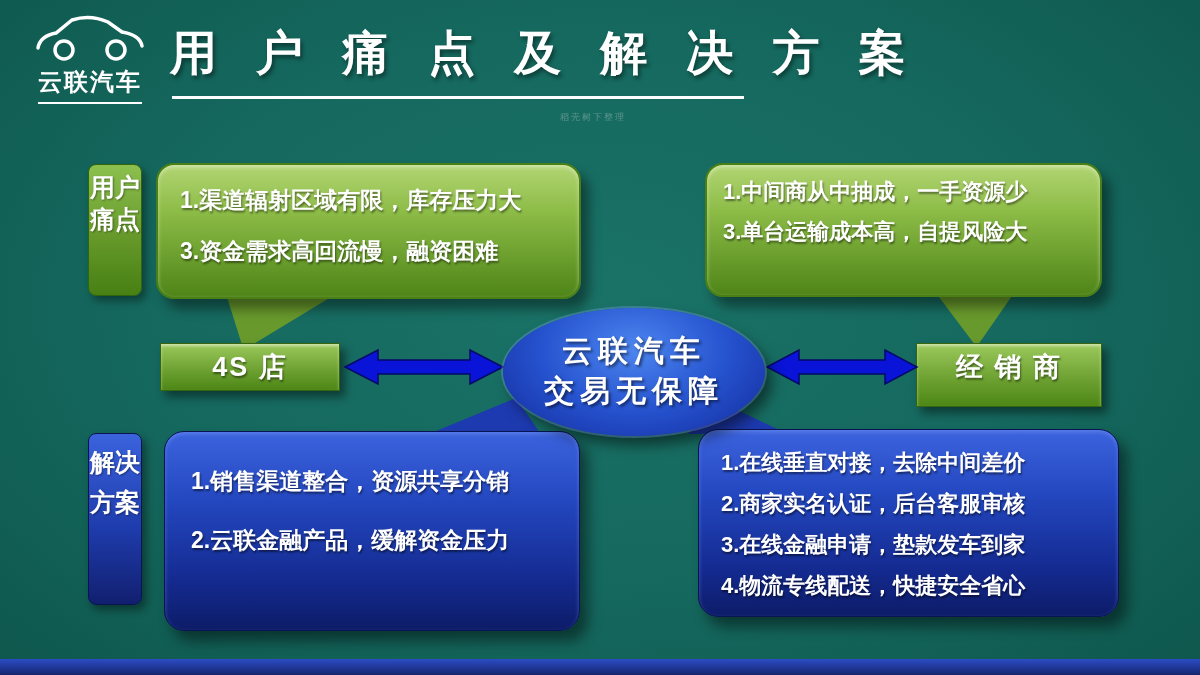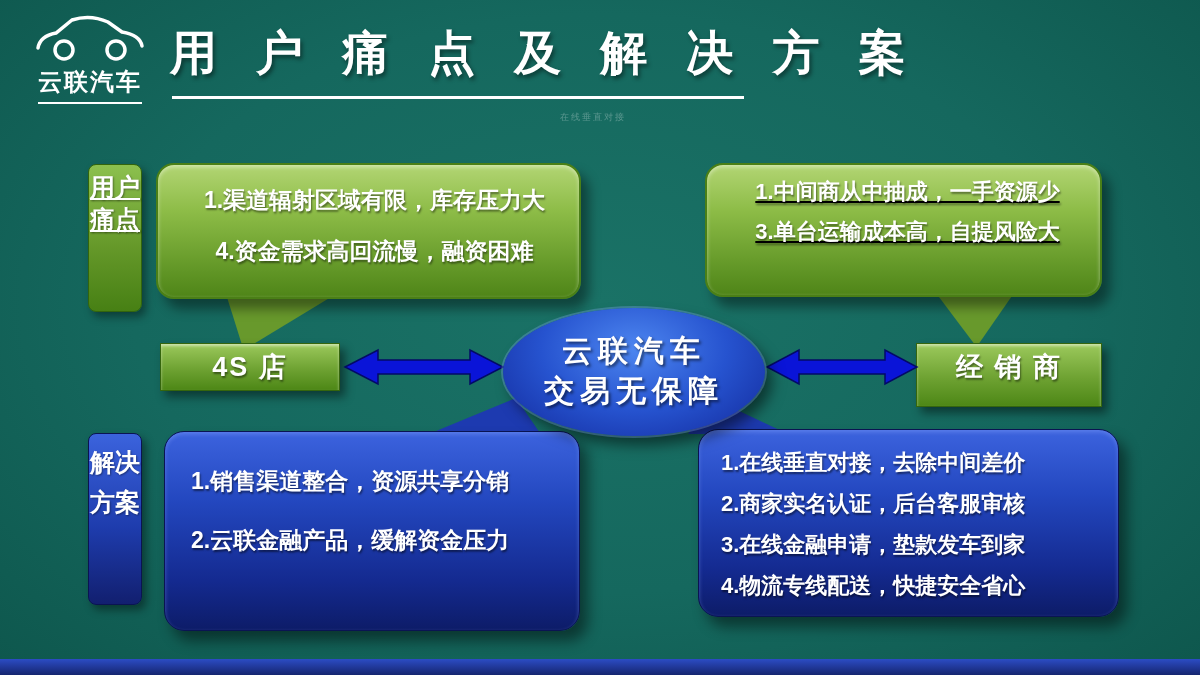--- a/index.html
+++ b/index.html
@@ -26,43 +26,41 @@
     color:rgba(255,255,255,0.28);
   }
   
   .vlabel {
     position:absolute; width:54px; border-radius:8px; color:#fff; font-weight:bold;
     font-size:25px; text-align:center; word-break:break-all; line-height:1.28;
     padding:6px 0; box-shadow:4px 5px 8px rgba(0,0,0,.4);
     text-shadow:1px 1px 2px rgba(0,0,0,.4);
   }
   .vlabel-pain {
-    left:88px; top:164px; height:148px;
+    left:88px; top:164px; height:132px;
     background:linear-gradient(180deg,#8cc04e 0%,#66992a 55%,#478014 100%);
     border:1px solid #33650c;
-    text-decoration:underline;
   }
   .vlabel-sol {
     left:88px; top:433px; height:172px; line-height:1.6; padding-top:8px;
     background:linear-gradient(180deg,#3b63dd 0%,#1e3cad 55%,#121f6f 100%);
     border:1px solid #0a1452;
   }
   
   .bubble {
     position:absolute; border-radius:18px; z-index:2;
     background:linear-gradient(180deg,#b2d573 0%,#8dbc47 35%,#619626 80%,#4f8518 100%);
     border:2px solid #4a7f16;
     box-shadow:8px 10px 12px rgba(0,0,0,.4), inset 0 2px 4px rgba(255,255,255,.45);
   }
   .bubble-left { left:156px; top:163px; width:425px; height:136px; padding:20px 10px 0 22px; }
-  .bubble-right { left:705px; top:163px; width:397px; height:134px; padding:12px 8px 0 16px;text-decoration:underline; }
+  .bubble-right { left:705px; top:163px; width:397px; height:134px; padding:12px 8px 0 16px; }
   .bubble .line {
     color:#fff; font-weight:bold; font-size:23px; white-space:nowrap;
     text-shadow:1px 2px 2px rgba(0,0,0,.45);
-    text-align:center;
   }
   .bubble-left .line { margin-bottom:20px; }
   .bubble-right .line { font-size:22px; margin-bottom:10px; }
   .tail-green {
     position:absolute; z-index:1; background:#68992c;
     box-shadow:4px 6px 8px rgba(0,0,0,.35);
   }
   .tail-pain-left { left:226px; top:294px; width:110px; height:56px;
     clip-path:polygon(0 0,100% 0,16% 100%); }
   .tail-pain-right { left:936px; top:293px; width:78px; height:54px;
@@ -128,29 +126,29 @@
     <svg width="120" height="58" viewBox="0 0 120 58">
       <path d="M8 40 Q10 28 26 25 L42 12 Q60 6 78 14 L92 24 Q110 27 112 38" fill="none" stroke="#fff" stroke-width="3.5" stroke-linecap="round"></path>
       <circle cx="34" cy="42" r="9" fill="none" stroke="#fff" stroke-width="3.5"></circle>
       <circle cx="86" cy="42" r="9" fill="none" stroke="#fff" stroke-width="3.5"></circle>
     </svg>
     <span class="logo-text">云联汽车</span>
   </div>
 
   <div class="title">用 户 痛 点 及 解 决 方 案</div>
   <div class="title-underline"></div>
-  <div class="watermark">在线垂直对接</div>
+  <div class="watermark">稻壳树下整理</div>
 
   <div class="vlabel vlabel-pain">用户痛点</div>
   <div class="vlabel vlabel-sol">解决方案</div>
 
   <div class="tail-green tail-pain-left"></div>
   <div class="bubble bubble-left">
     <div class="line">1.渠道辐射区域有限，库存压力大</div>
-    <div class="line">4.资金需求高回流慢，融资困难</div>
+    <div class="line">3.资金需求高回流慢，融资困难</div>
   </div>
 
   <div class="tail-green tail-pain-right"></div>
   <div class="bubble bubble-right">
     <div class="line">1.中间商从中抽成，一手资源少</div>
     <div class="line">3.单台运输成本高，自提风险大</div>
   </div>
 
   <div class="node node-left">4S 店</div>
   <div class="node node-right">经 销 商</div>

